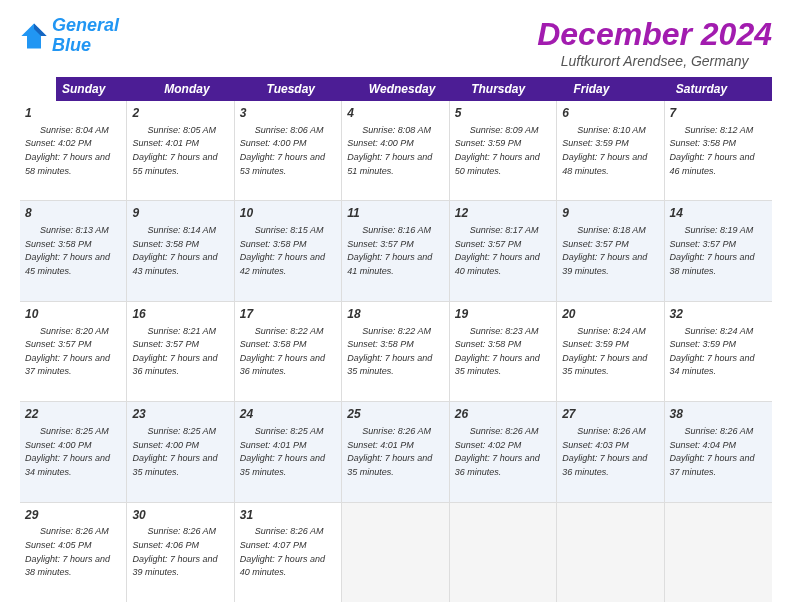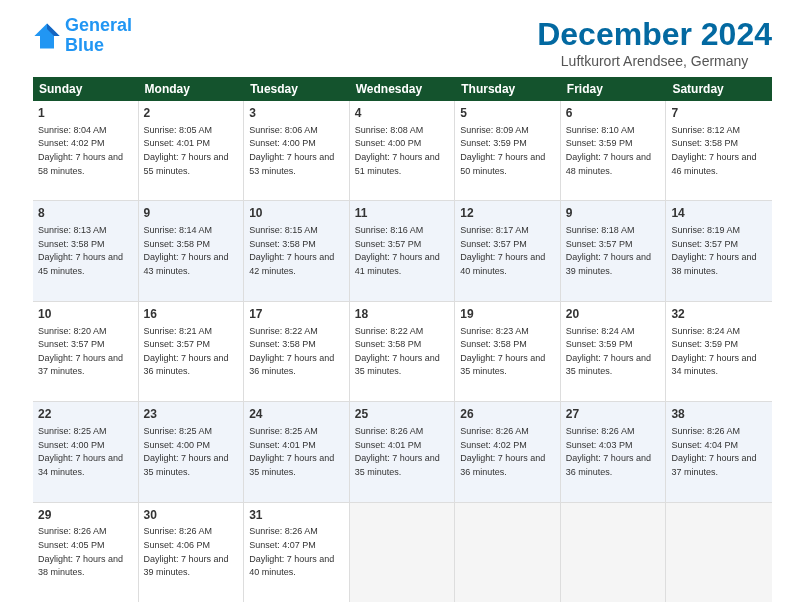--- a/index.html
+++ b/index.html
@@ -6,23 +6,24 @@
     body {
       font-family: Arial, sans-serif;
       background: #fff;
       width: 792px;
       height: 612px;
       overflow: hidden;
     }
     .page {
       width: 792px;
       height: 612px;
-      padding: 16px 20px 10px 33px;
+      padding: 16px 20px 10px 20px;
       display: flex;
       flex-direction: column;
+      font-style: italic;
     }
     .header {
       display: flex;
       justify-content: space-between;
       align-items: flex-start;
       margin-bottom: 8px;
     }
     .logo {
       display: flex;
       align-items: center;
@@ -38,36 +39,37 @@
     .logo-icon {
       width: 28px;
       height: 28px;
     }
     .title-section {
       text-align: right;
     }
     .month-title {
       font-size: 32px;
       font-weight: bold;
-      color: #0369a1;
+      color: #a21caf;
     }
     .location {
       font-size: 14px;
       color: #555;
       text-align: center;
     }
     .calendar {
       flex: 1;
       display: flex;
       flex-direction: column;
     }
     .cal-header {
       display: grid;
       grid-template-columns: repeat(7, 1fr);
-      background: #14532d;
+      background: #4c1d95;
+      margin-left: 36px;
     }
     .cal-header-cell {
       color: #fff;
       font-size: 12px;
       font-weight: bold;
       padding: 5px 6px;
       text-align: left;
     }
     .cal-body {
       flex: 1;
@@ -96,20 +98,21 @@
     .day-num {
       font-size: 12px;
       font-weight: bold;
       display: block;
       margin-bottom: 1px;
     }
     .cell-text {
       font-size: 9px;
       line-height: 1.4;
       color: #333;
+      margin-left: 15px;
     }
   </style>
 </head>
 <body>
 
 <div class="page">
   <div class="header">
     <div class="logo">
       <svg class="logo-icon" viewBox="0 0 40 40">
         <polygon points="20,2 38,20 30,20 30,38 10,38 10,20 2,20" fill="#2196F3"></polygon>

